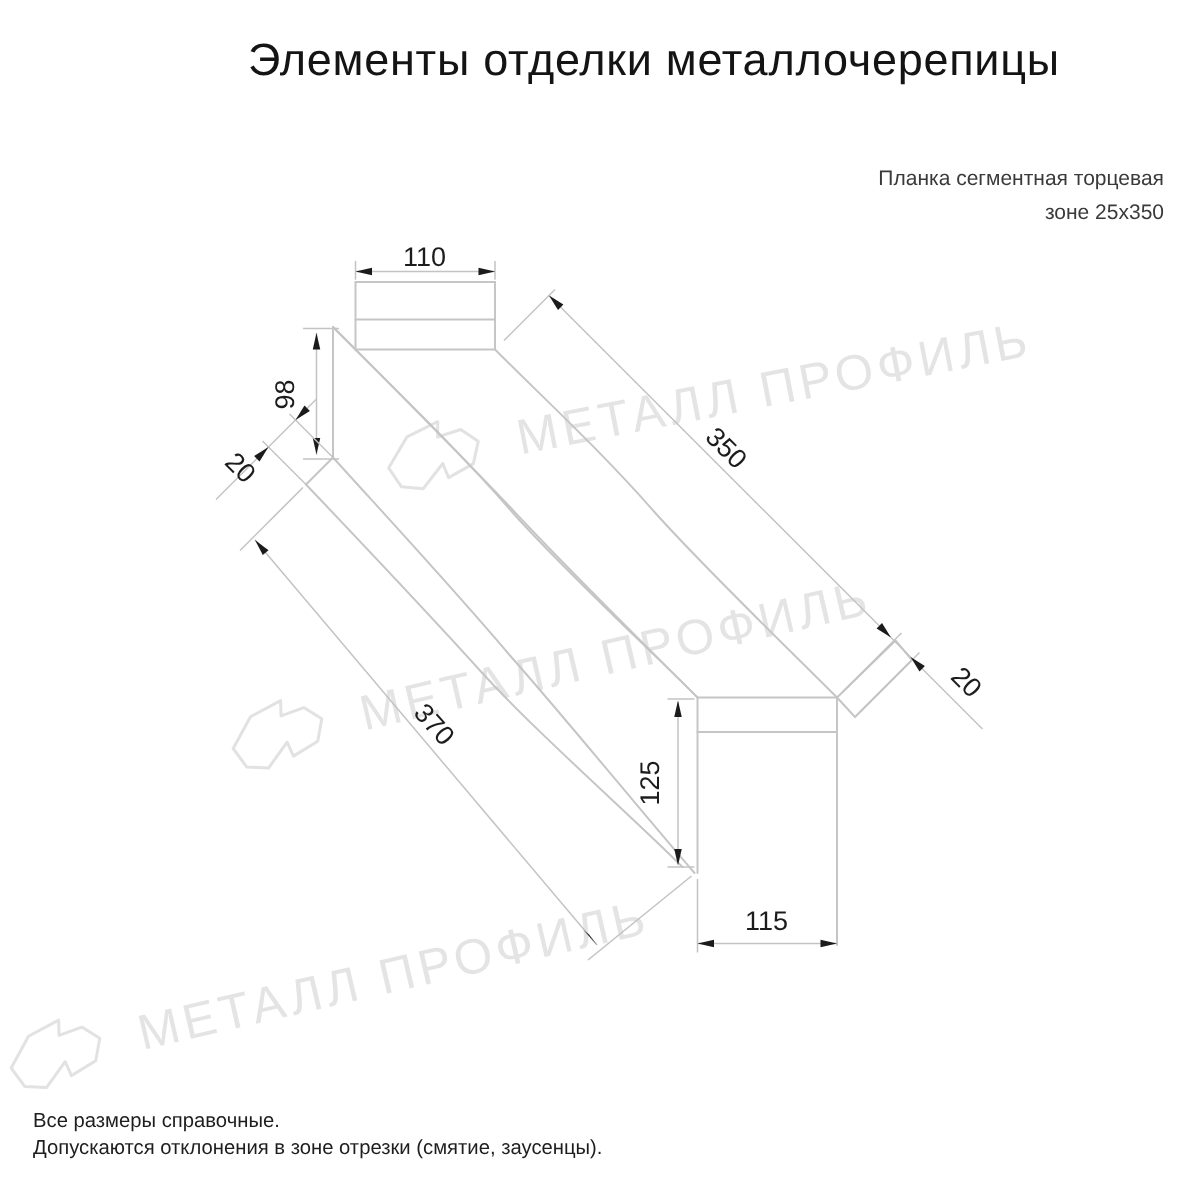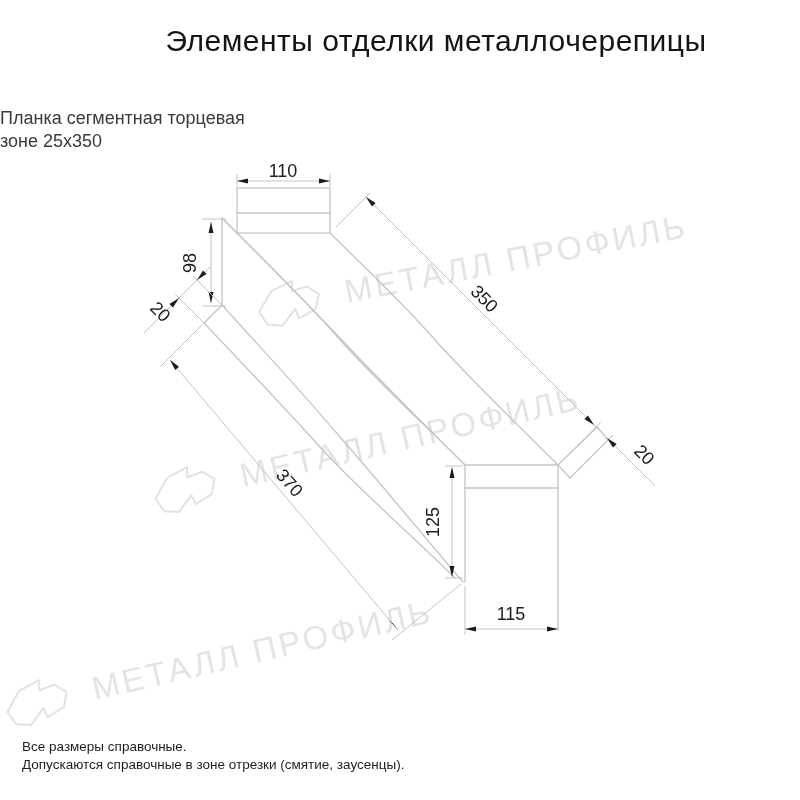--- a/index.html
+++ b/index.html
@@ -1,21 +1,21 @@
 <!DOCTYPE html>
 <html><head>
 <meta charset="utf-8">
 <style>
   html,body{margin:0;padding:0;}
   body{width:800px;height:800px;background:#ffffff;position:relative;overflow:hidden;
        font-family:"Liberation Sans", sans-serif;}
   .page-title{position:absolute;top:24px;left:0;width:800px;text-align:center;
        font-size:30px;font-weight:400;color:#141414;letter-spacing:0.5px;margin-left:36px;}
-  .subtitle{position:absolute;top:107px;left:0;width:776px;text-align:left;
-       font-size:18px;color:#3a3a3a;line-height:23px;}
+  .subtitle{position:absolute;top:107px;left:0;width:776px;text-align:right;
+       font-size:14px;color:#3a3a3a;line-height:23px;}
   .drawing-wrap{position:absolute;top:0;left:0;}
   .footnotes{position:absolute;left:22px;top:738px;font-size:13.5px;color:#1e1e1e;line-height:18px;}
   svg text.dim{font-family:"Liberation Sans",sans-serif;font-size:18px;fill:#1c1c1c;}
   svg .geo{stroke:#c5c5c5;stroke-width:1.3;fill:none;stroke-linecap:round;}
   svg .dimline{stroke:#c3c3c3;stroke-width:1;fill:none;}
   svg .arrow{fill:#1b1b1b;stroke:none;}
   svg .wm-text{font-family:"Liberation Sans",sans-serif;font-size:33px;fill:#e4e4e4;letter-spacing:3px;}
   svg .wm-logo{stroke:#e2e2e2;stroke-width:2;fill:none;stroke-linejoin:round;}
 </style>
 </head>
@@ -133,14 +133,14 @@
     <polygon class="arrow" points="465,629 476,626.5 476,631.5"></polygon>
     <polygon class="arrow" points="558,629 547,626.5 547,631.5"></polygon>
     <text class="dim" x="511" y="620" text-anchor="middle">115</text>
   </g>
 
 </svg>
 </div>
 
 <div class="footnotes">
   <div>Все размеры справочные.</div>
-  <div>Допускаются справочные в зоне отрезки (смятие, заусенцы).</div>
+  <div>Допускаются отклонения в зоне отрезки (смятие, заусенцы).</div>
 </div>
 
 </body></html>

